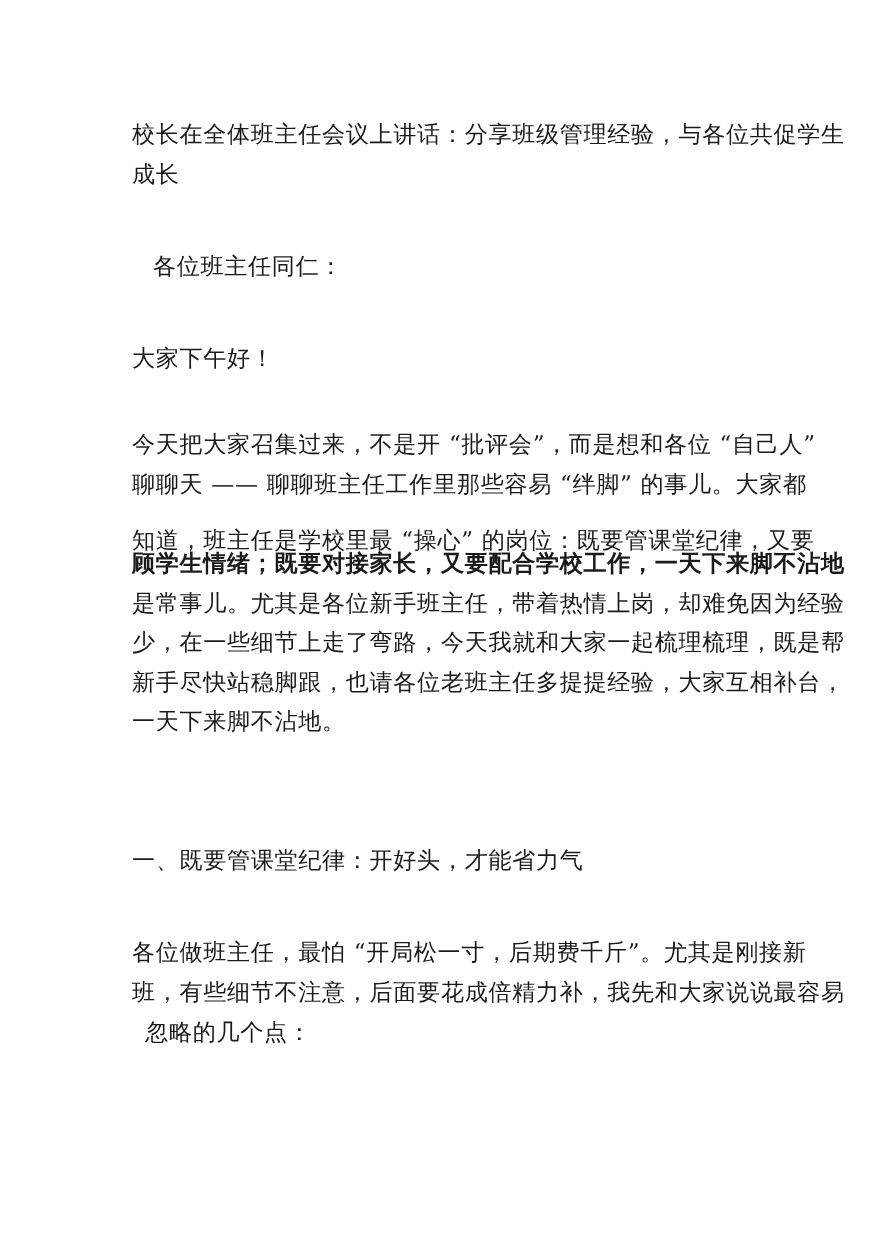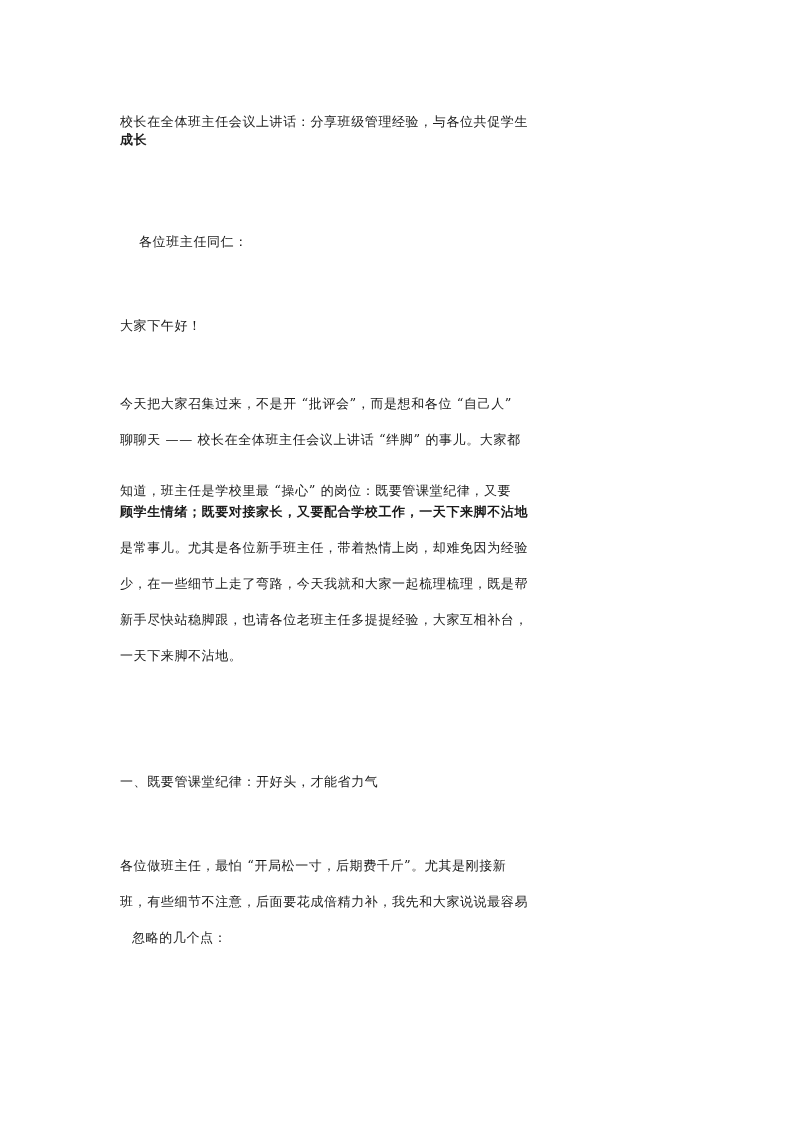--- a/index.html
+++ b/index.html
@@ -18,38 +18,38 @@
     .page {
       position: absolute;
       left: 120px;
       top: 0;
       width: 560px;
     }
     .line {
       position: absolute;
       left: 0;
       white-space: nowrap;
-      font-size: 13px;
+      font-size: 21px;
       line-height: 24px;
       letter-spacing: 0.6px;
     }
   </style>
 </head>
 <body>
 
 <div class="page">
   <div class="line" style="top:110px;">校长在全体班主任会议上讲话：分享班级管理经验，与各位共促学生</div>
-  <div class="line" style="top:128px;font-weight:bold;">成长</div>
+  <div class="line" style="top:146px;">成长</div>
 
   <div class="line" style="top:230px;margin-left:19px;">各位班主任同仁：</div>
 
   <div class="line" style="top:314px;text-align:center;">大家下午好！</div>
 
   <div class="line" style="top:392px;">今天把大家召集过来，不是开 “批评会”，而是想和各位 “自己人”</div>
-  <div class="line" style="top:428px;">聊聊天 —— 校长在全体班主任会议上讲话 “绊脚” 的事儿。大家都</div>
+  <div class="line" style="top:428px;">聊聊天 —— 聊聊班主任工作里那些容易 “绊脚” 的事儿。大家都</div>
   <div class="line" style="top:464px;margin-top:15px;">知道，班主任是学校里最 “操心” 的岗位：既要管课堂纪律，又要</div>
   <div class="line" style="top:500px;font-weight:bold;">顾学生情绪；既要对接家长，又要配合学校工作，一天下来脚不沾地</div>
   <div class="line" style="top:536px;">是常事儿。尤其是各位新手班主任，带着热情上岗，却难免因为经验</div>
   <div class="line" style="top:572px;">少，在一些细节上走了弯路，今天我就和大家一起梳理梳理，既是帮</div>
   <div class="line" style="top:608px;">新手尽快站稳脚跟，也请各位老班主任多提提经验，大家互相补台，</div>
   <div class="line" style="top:644px;">一天下来脚不沾地。</div>
 
   <div class="line" style="top:770px;">一、既要管课堂纪律：开好头，才能省力气</div>
 
   <div class="line" style="top:854px;">各位做班主任，最怕 “开局松一寸，后期费千斤”。尤其是刚接新</div>

